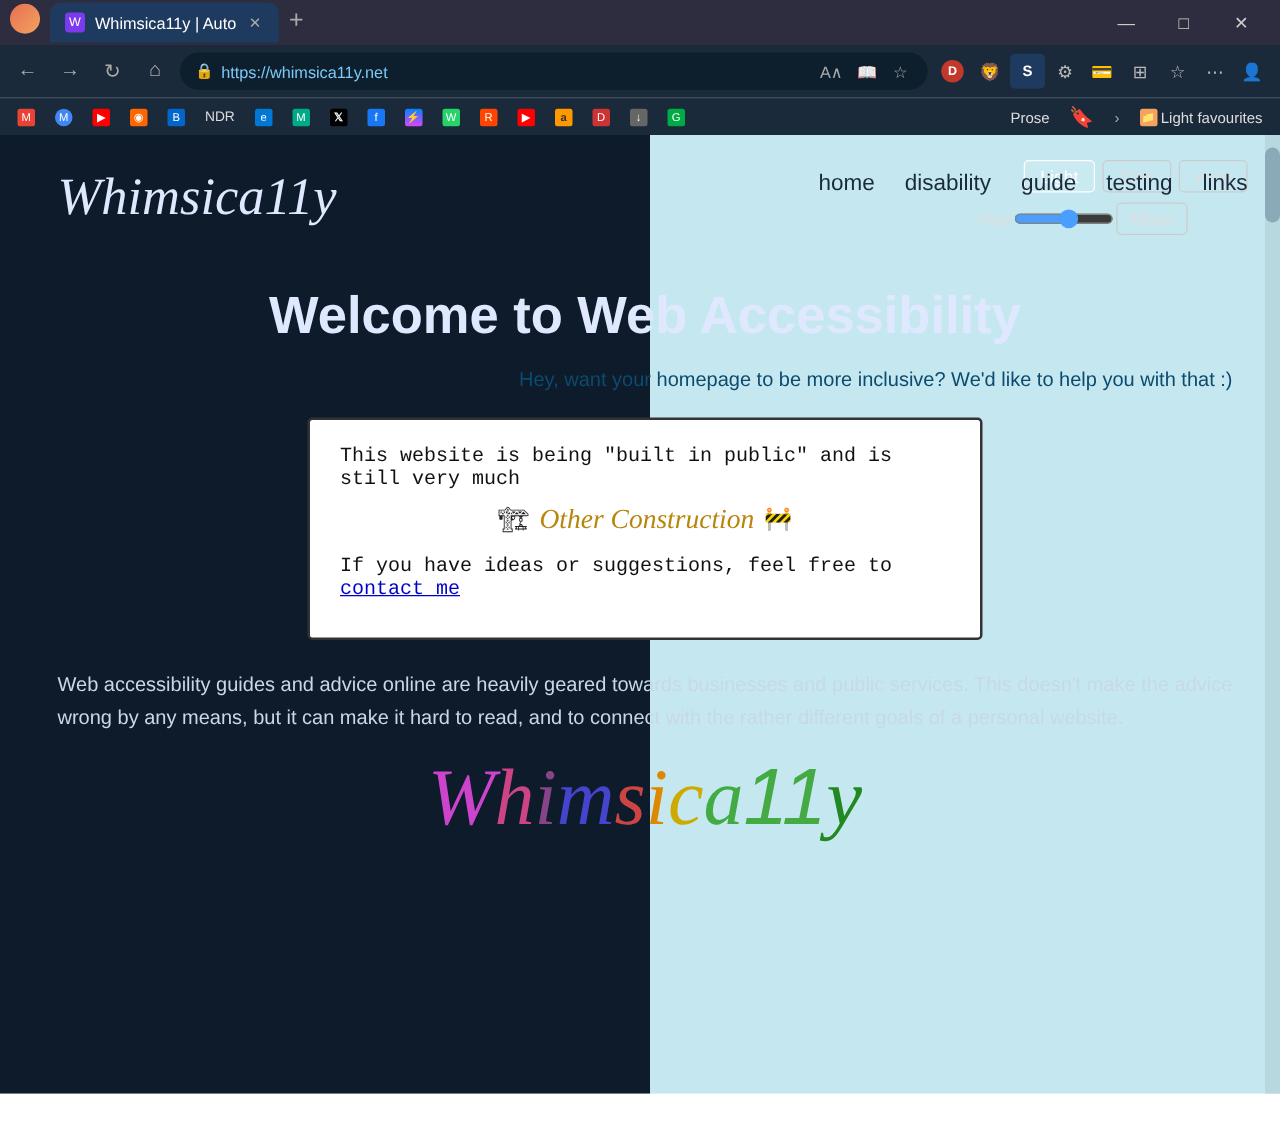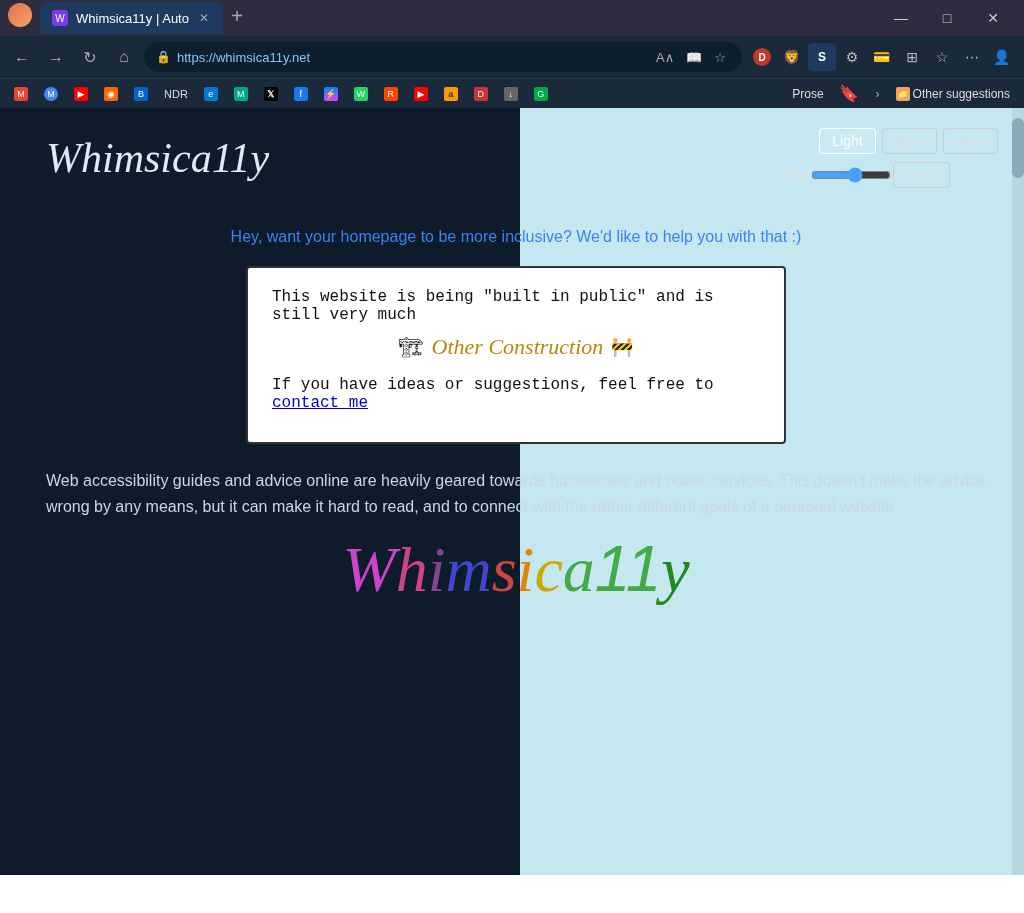--- a/index.html
+++ b/index.html
@@ -305,23 +305,23 @@
     .page-title {
       font-size: 42px;
       font-weight: bold;
       color: #e0e8ff;
       margin-bottom: 20px;
       text-align: center;
     }
 
     .intro-text {
       font-size: 16px;
-      color: #3b82f6;
+      color: #0c4a6e;
       margin-bottom: 20px;
-      text-align: center;
+      text-align: right;
     }
 
     
     .construction-box {
       background: #fff;
       border: 2px solid #333;
       border-radius: 4px;
       padding: 20px 24px;
       margin: 0 auto 24px auto;
       max-width: 540px;
@@ -493,21 +493,21 @@
       <div class="bm-icon" style="background:#00aa44;color:white;">G</div>
     </div>
   <div style="flex:1;"></div>
   <div class="bookmark-item" style="color:#ddd;font-size:12px;">
       <span>Prose</span>
     </div>
   <div class="bookmark-item" style="color:#cc0000;font-size:16px;">🔖</div>
   <div class="bookmark-item" style="color:#aaa;">›</div>
   <div class="bookmark-item">
     <div class="bm-icon bm-folder">📁</div>
-    <span style="color:#ddd;font-size:12px;">Other suggestions</span>
+    <span style="color:#ddd;font-size:12px;">Light favourites</span>
   </div>
 </div>
 
 <div class="page-content">
 
   <div class="dark-half"></div>
   <div class="light-half"></div>
 
   <div class="scrollbar">
     <div class="scrollbar-thumb"></div>
@@ -524,23 +524,31 @@
           <button class="theme-btn">Dark</button>
           <button class="theme-btn">Auto</button>
         </div>
         <div class="hue-row">
           <span class="hue-label">Hue</span>
           <input type="range" class="hue-slider" min="0" max="360" value="200" style="">
           <button class="mono-btn">Mono</button>
         </div>
       </div>
 
+      <nav class="site-nav">
+        <a class="nav-link">home</a>
+        <a class="nav-link">disability</a>
+        <a class="nav-link">guide</a>
+        <a class="nav-link">testing</a>
+        <a class="nav-link">links</a>
+      </nav>
     </div>
 
     <div class="main-content">
+      <h1 class="page-title">Welcome to Web Accessibility</h1>
 
       <p class="intro-text">Hey, want your homepage to be more inclusive? We'd like to help you with that :)</p>
 
       <div class="construction-box">
         <p>This website is being "built in public" and is still very much</p>
         <div class="construction-line">
           <span class="const-emoji">🏗</span>
           <span class="const-text">Other Construction</span>
           <span class="barrier-emoji">🚧</span>
         </div>

